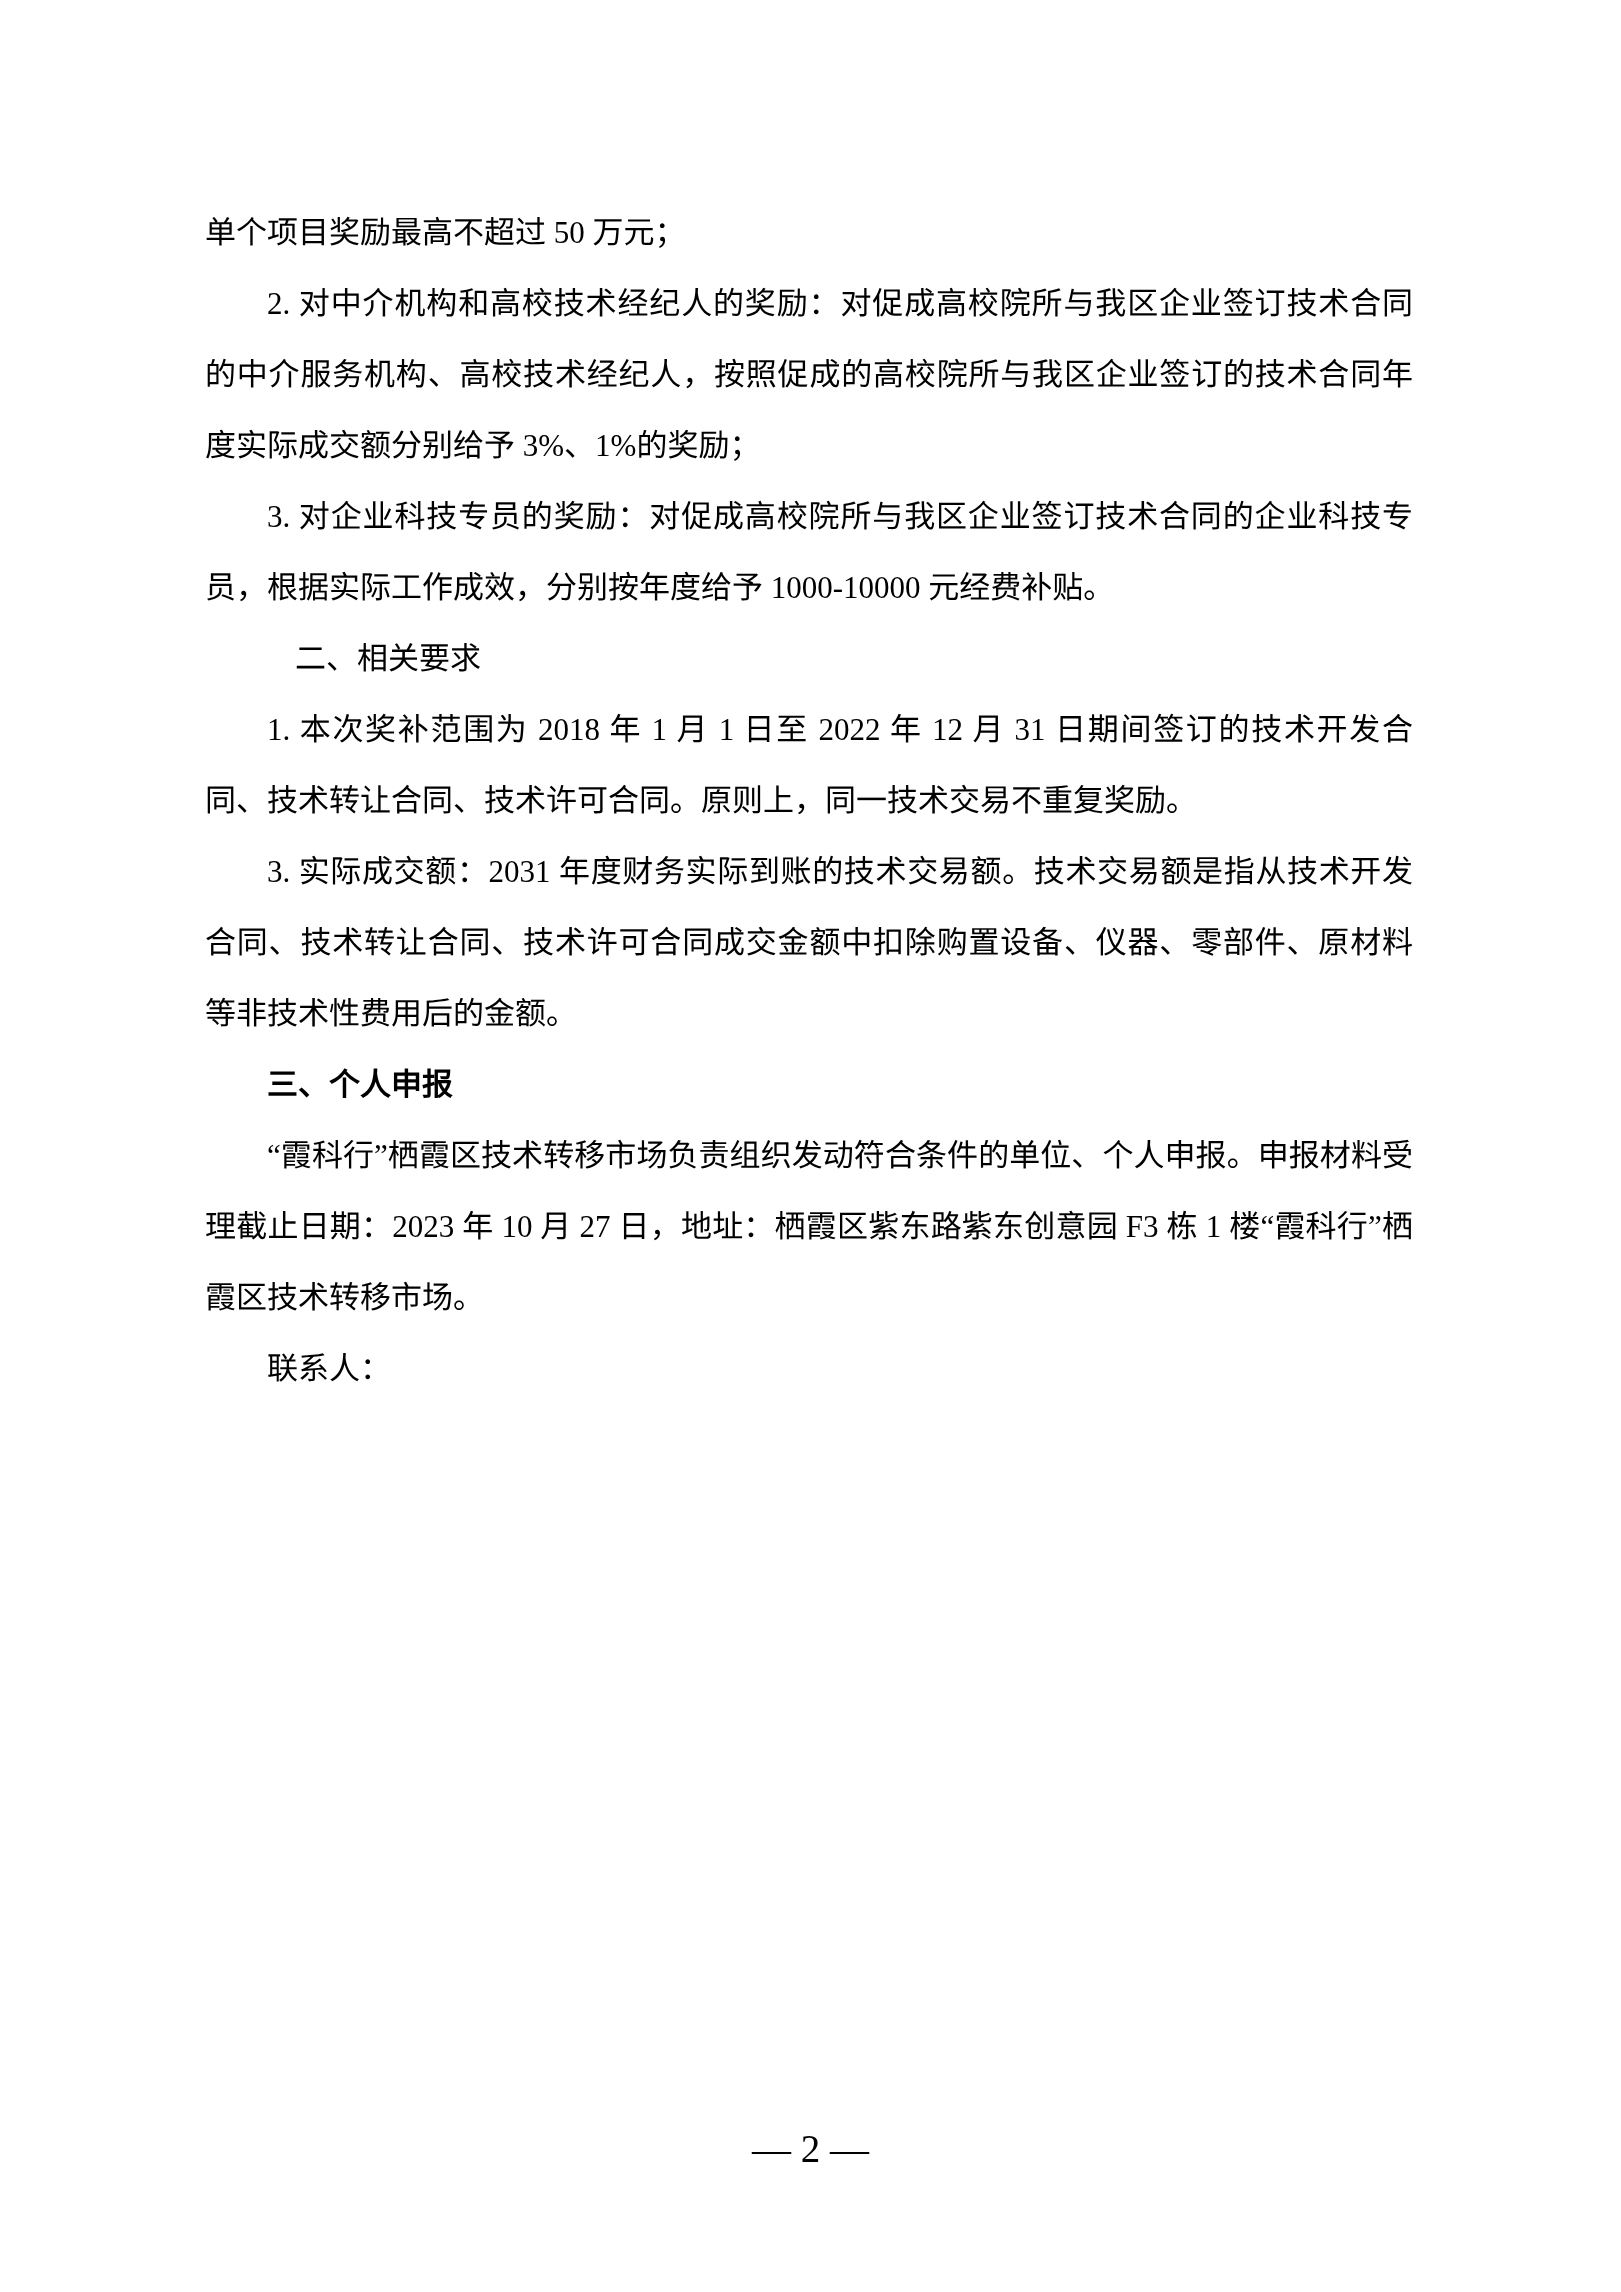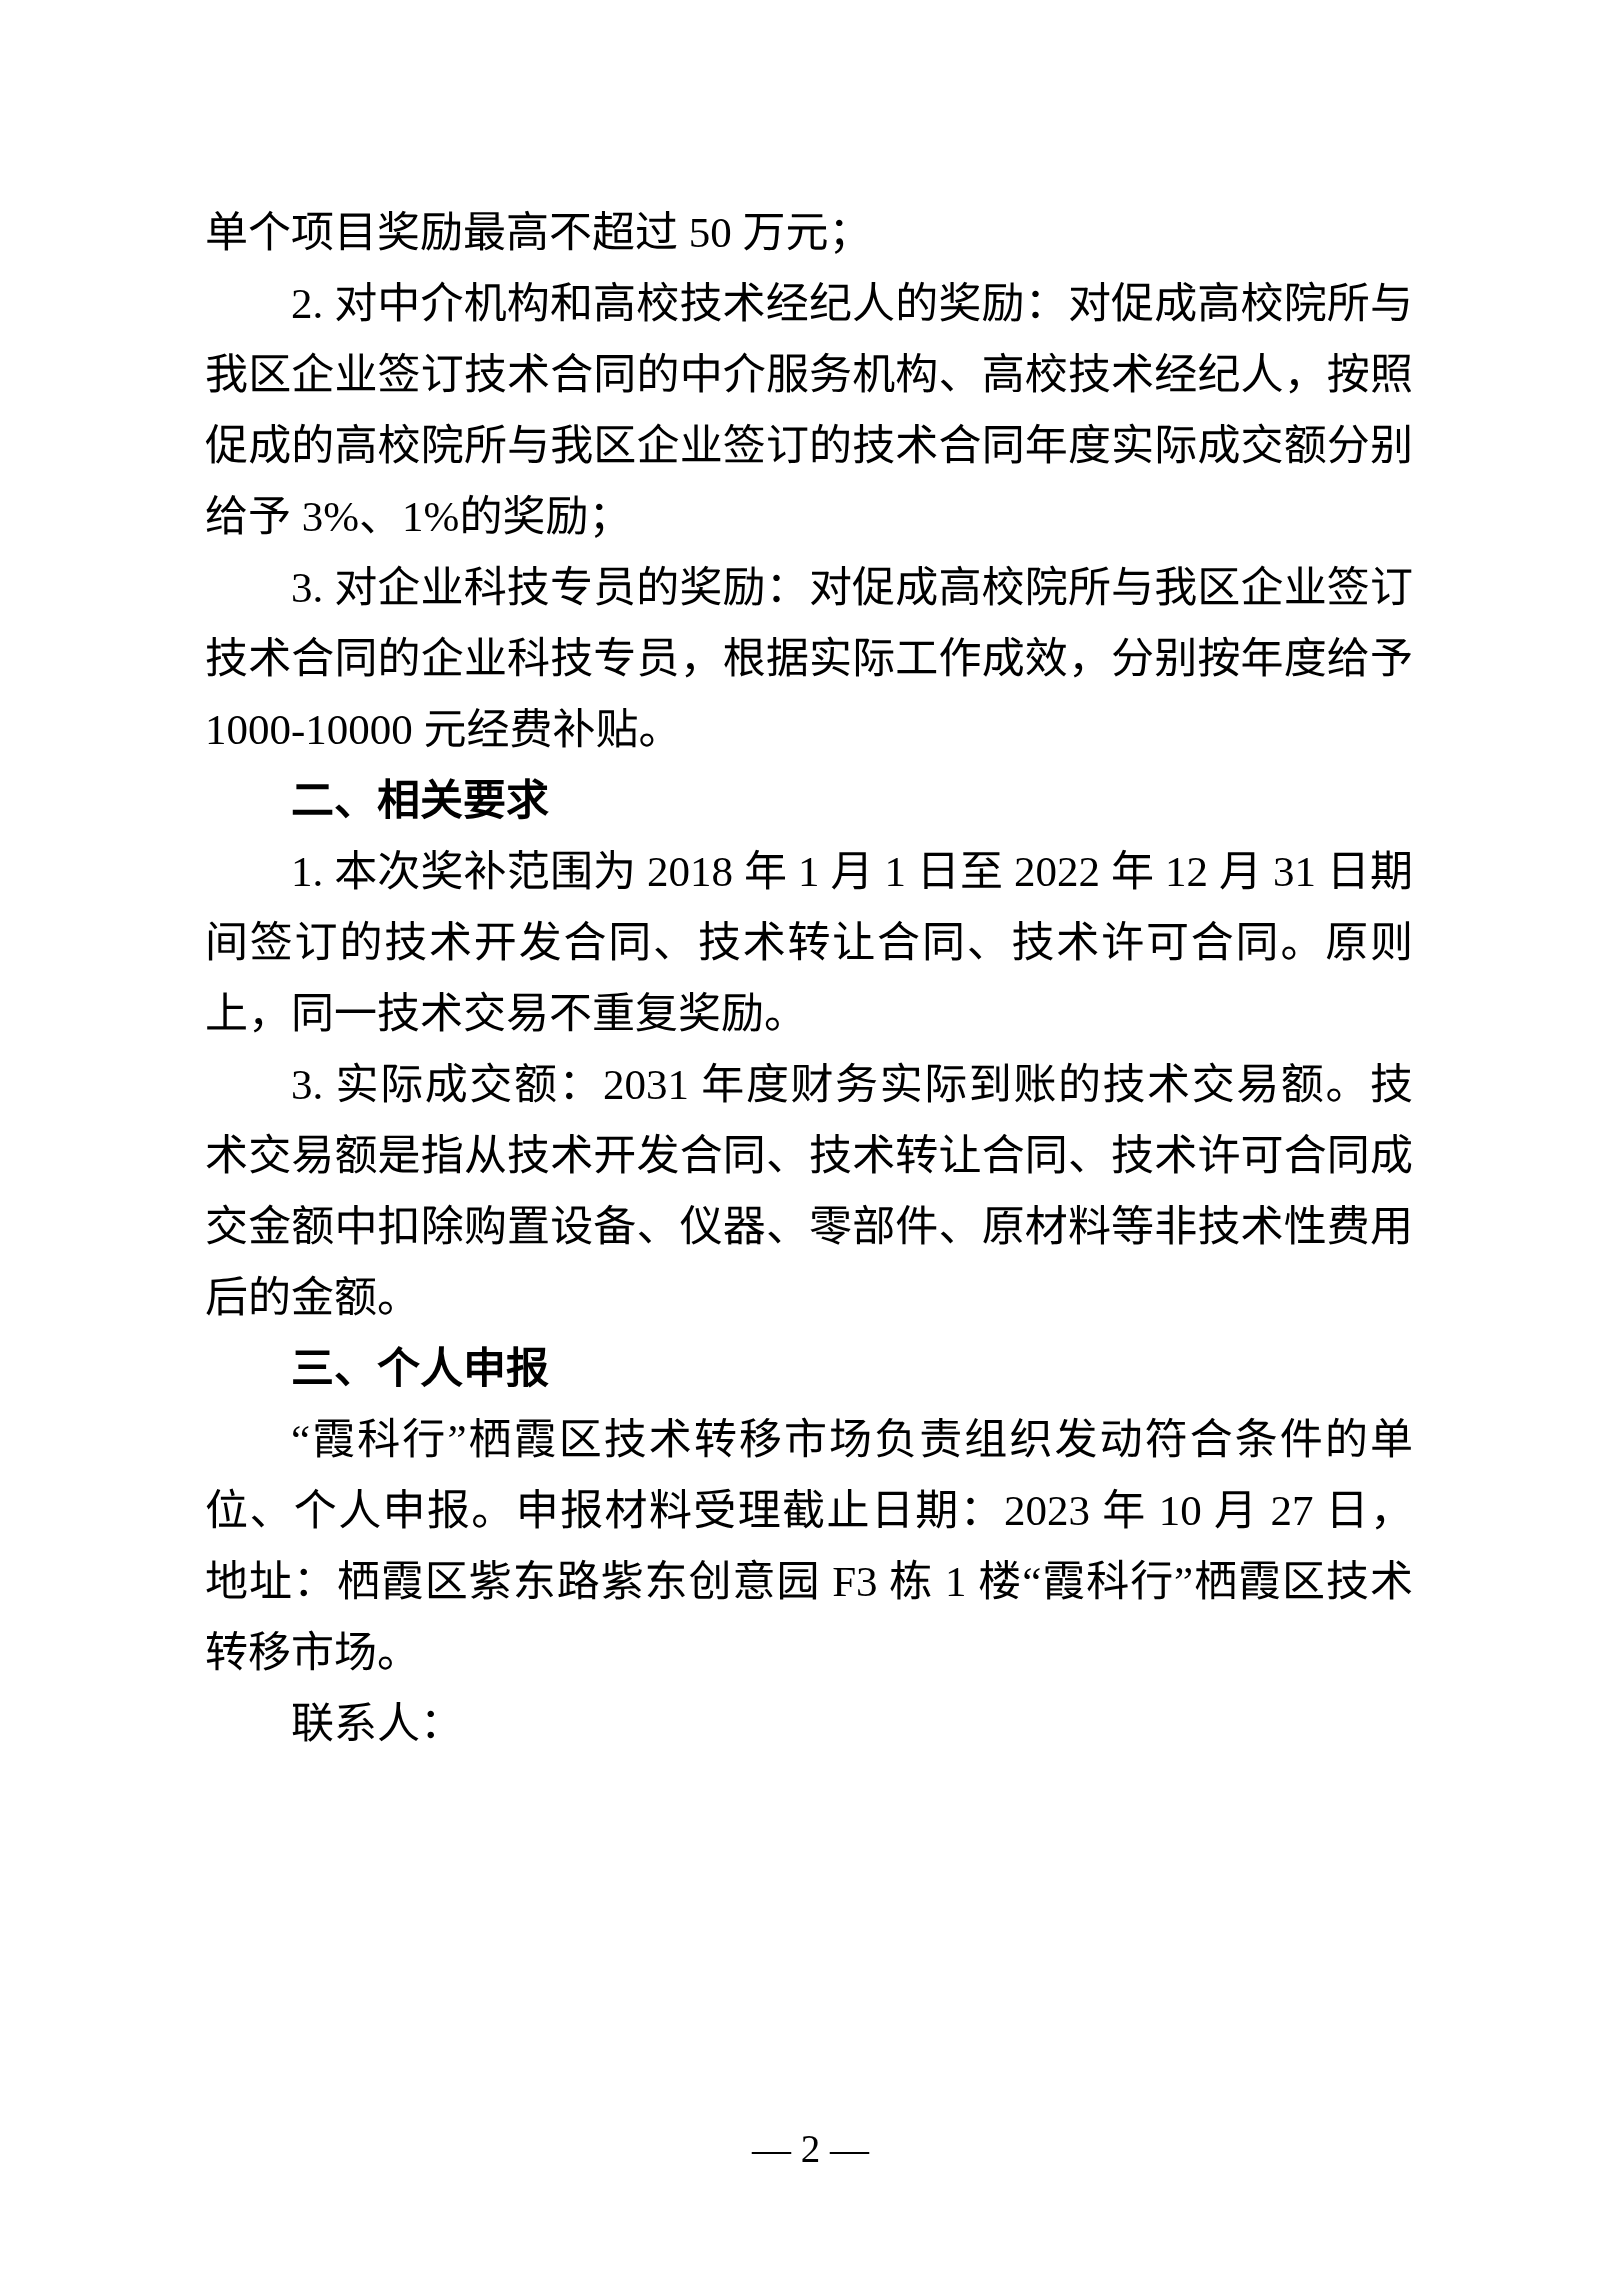--- a/index.html
+++ b/index.html
@@ -15,21 +15,21 @@
     background: #ffffff;
     overflow: hidden;
     font-family: "Liberation Serif", "DejaVu Serif", serif;
     color: #000000;
   }
   .doc-body {
     position: absolute;
     left: 205px;
     top: 197px;
     width: 1208px;
-    font-size: 43px;
+    font-size: 31px;
     line-height: 71px;
     text-align: justify;
     text-justify: inter-character;
     letter-spacing: 0;
   }
   .doc-body p {
     margin: 0;
     padding: 0;
   }
   .doc-body p.indent {
@@ -52,21 +52,21 @@
   }
 </style>
 </head>
 <body>
 
 <div class="page">
   <div class="doc-body">
       <p class="para"><span>单个项目奖励最高不超过 50 万元；</span></p>
       <p class="para indent"><span>2. 对中介机构和高校技术经纪人的奖励：对促成高校院所与我区企业签订技术合同的中介服务机构、高校技术经纪人，按照促成的高校院所与我区企业签订的技术合同年度实际成交额分别给予 3%、1%的奖励；</span></p>
       <p class="para indent"><span>3. 对企业科技专员的奖励：对促成高校院所与我区企业签订技术合同的企业科技专员，根据实际工作成效，分别按年度给予 1000-10000 元经费补贴。</span></p>
-      <p class="heading indent"><span style="font-weight: 700;">二、相关要求</span></p>
+      <p class="heading indent"><span style="font-weight: 400; margin-left: 28px;">二、相关要求</span></p>
       <p class="para indent"><span>1. 本次奖补范围为 2018 年 1 月 1 日至 2022 年 12 月 31 日期间签订的技术开发合同、技术转让合同、技术许可合同。原则上，同一技术交易不重复奖励。</span></p>
       <p class="para indent"><span>3. 实际成交额：2031 年度财务实际到账的技术交易额。技术交易额是指从技术开发合同、技术转让合同、技术许可合同成交金额中扣除购置设备、仪器、零部件、原材料等非技术性费用后的金额。</span></p>
       <p class="heading indent"><span style="font-weight: 700;">三、个人申报</span></p>
       <p class="para indent"><span>“霞科行”栖霞区技术转移市场负责组织发动符合条件的单位、个人申报。申报材料受理截止日期：2023 年 10 月 27 日，地址：栖霞区紫东路紫东创意园 F3 栋 1 楼“霞科行”栖霞区技术转移市场。</span></p>
       <p class="para indent"><span>联系人：</span></p>
     </div>
   <div class="page-footer">
     <span>— 2 —</span>
   </div>
 </div>

